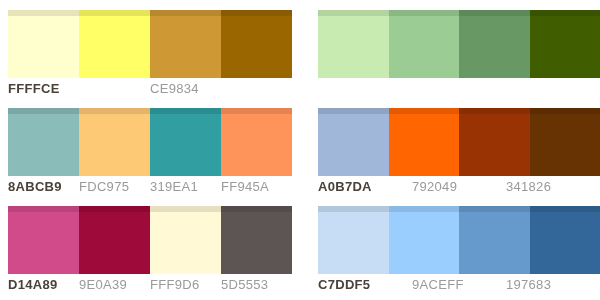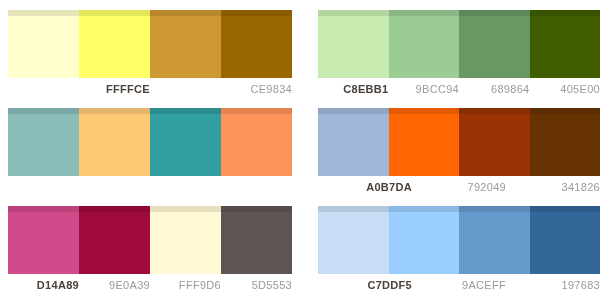--- a/index.html
+++ b/index.html
@@ -69,22 +69,22 @@
     top: 82px;
     height: 14px;
     display: flex;
     flex-direction: row;
   }
   .palette-column.left  .label-strip { width: 284px; }
   .palette-column.right .label-strip { width: 282px; }
 
   .swatch-label {
     flex: 1 1 0;
-    text-align: right;
-    font-size: 11px;
+    text-align: left;
+    font-size: 13px;
     letter-spacing: 0.3px;
     line-height: 14px;
     color: #9a9a9a;
     white-space: nowrap;
   }
   .swatch-label.primary {
     color: #4a4139;
     font-weight: bold;
   }
 </style>
@@ -121,20 +121,26 @@
           <div class="swatch" style="background: rgb(253, 201, 117);">
             <div class="swatch-cap"></div>
           </div>
           <div class="swatch" style="background: rgb(49, 158, 161);">
             <div class="swatch-cap"></div>
           </div>
           <div class="swatch" style="background: rgb(255, 148, 90);">
             <div class="swatch-cap"></div>
           </div>
         </div>
+        <div class="label-strip">
+          <div class="swatch-label primary">8ABCB9</div>
+          <div class="swatch-label">FDC975</div>
+          <div class="swatch-label">319EA1</div>
+          <div class="swatch-label">FF945A</div>
+        </div>
       </div>
       <div class="palette-row">
         <div class="swatch-strip">
           <div class="swatch" style="background: rgb(209, 74, 137);">
             <div class="swatch-cap"></div>
           </div>
           <div class="swatch" style="background: rgb(158, 10, 57);">
             <div class="swatch-cap"></div>
           </div>
           <div class="swatch" style="background: rgb(255, 249, 214);">
@@ -161,26 +167,20 @@
           <div class="swatch" style="background: rgb(155, 204, 148);">
             <div class="swatch-cap"></div>
           </div>
           <div class="swatch" style="background: rgb(104, 152, 100);">
             <div class="swatch-cap"></div>
           </div>
           <div class="swatch" style="background: rgb(64, 94, 0);">
             <div class="swatch-cap"></div>
           </div>
         </div>
-        <div class="label-strip">
-          <div class="swatch-label primary">C8EBB1</div>
-          <div class="swatch-label">9BCC94</div>
-          <div class="swatch-label">689864</div>
-          <div class="swatch-label">405E00</div>
-        </div>
       </div>
       <div class="palette-row">
         <div class="swatch-strip">
           <div class="swatch" style="background: rgb(160, 183, 218);">
             <div class="swatch-cap"></div>
           </div>
           <div class="swatch" style="background: rgb(255, 101, 1);">
             <div class="swatch-cap"></div>
           </div>
           <div class="swatch" style="background: rgb(153, 51, 3);">

